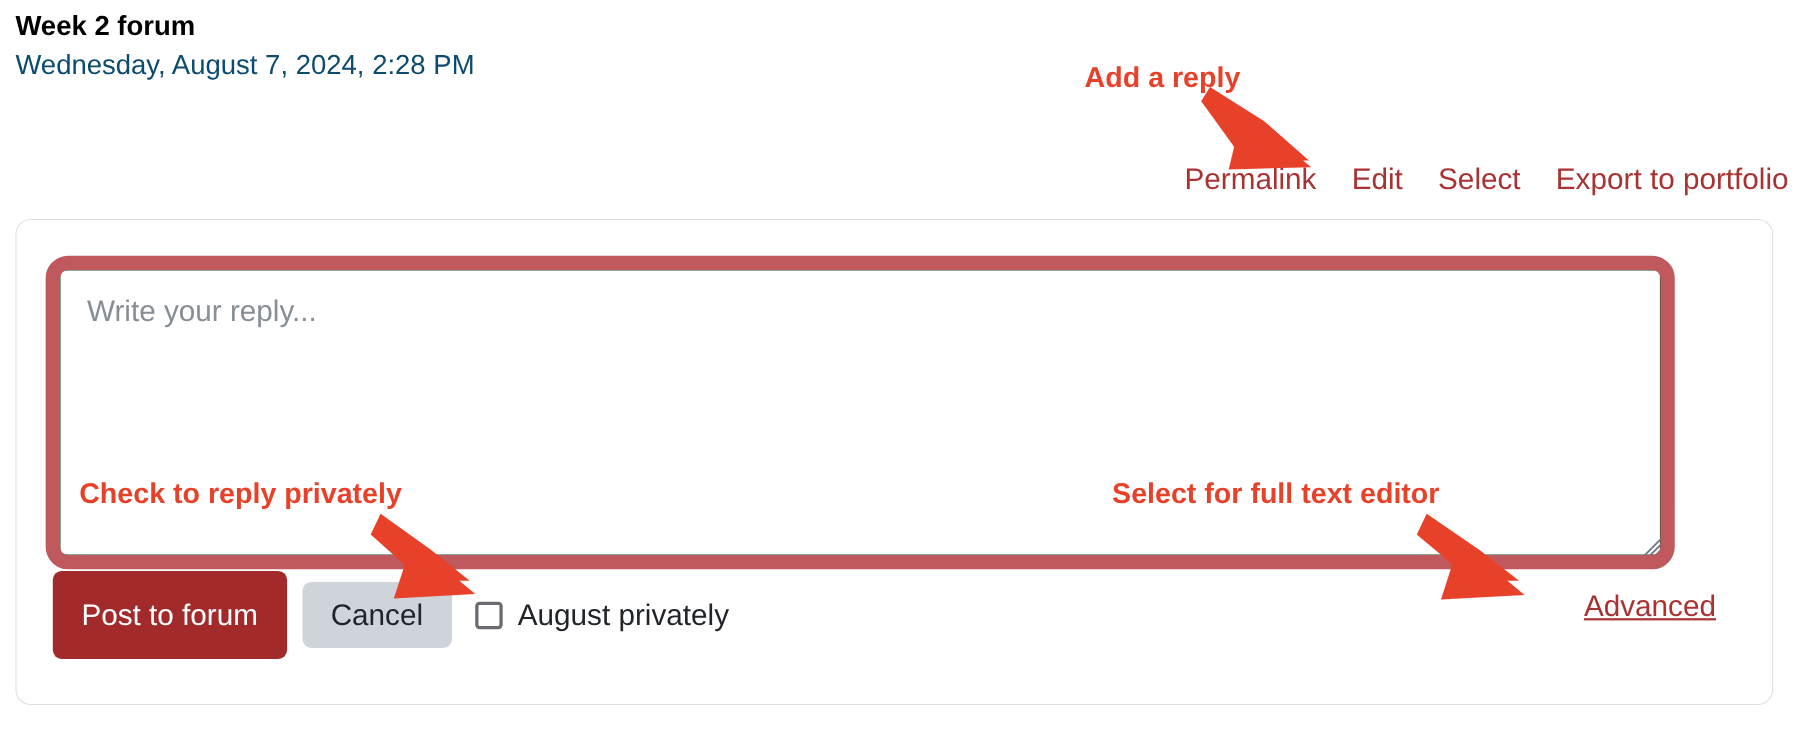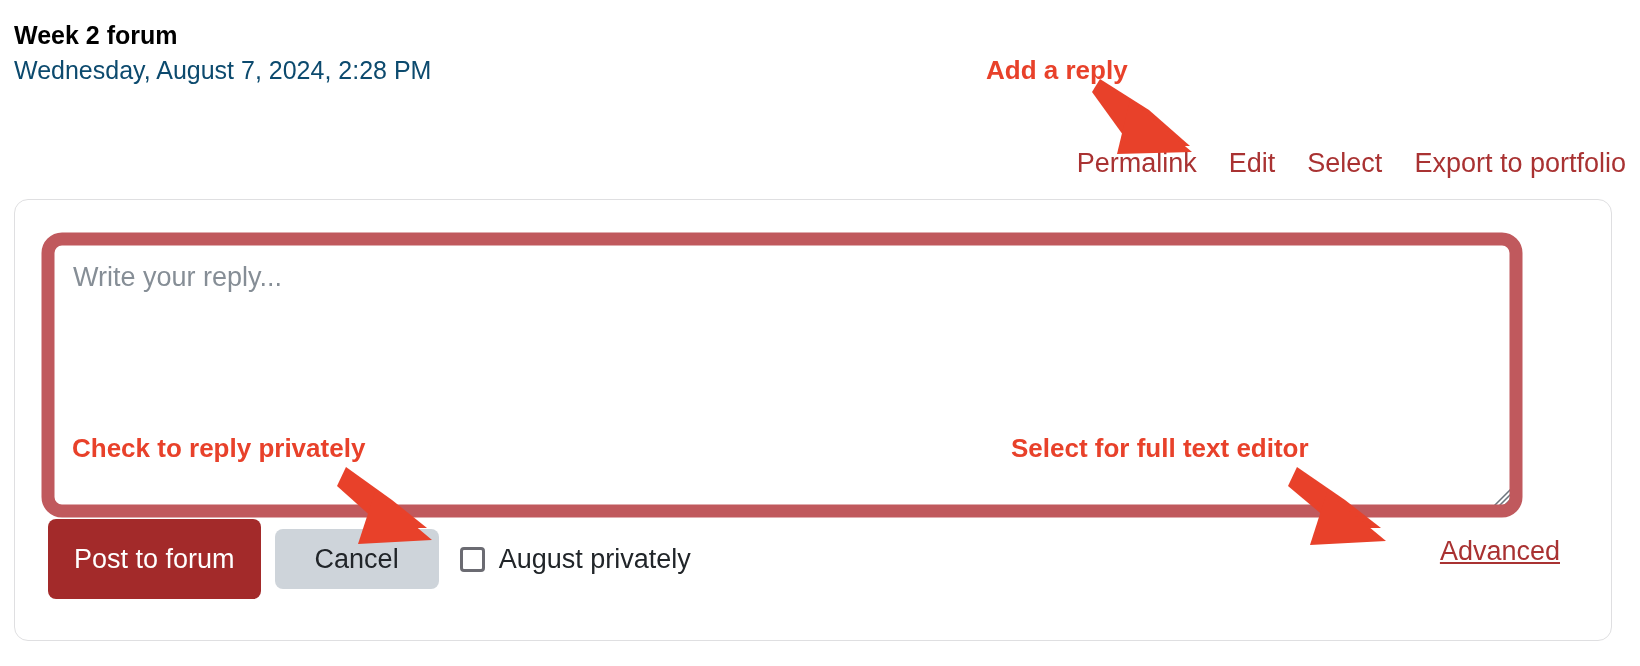--- a/index.html
+++ b/index.html
@@ -13,21 +13,20 @@
     position: relative;
     font-family: "Liberation Sans", sans-serif;
     overflow: hidden;
   }
 
   
   #post-header {
     position: absolute;
     left: 14px;
     top: 8px;
-    margin-top: 11px;
   }
   #post-title {
     font-size: 25px;
     font-weight: bold;
     color: #000000;
     line-height: 1.3;
     white-space: nowrap;
   }
   #post-date {
     font-size: 25px;
@@ -76,21 +75,21 @@
     height: 272px;
     box-sizing: border-box;
     background: #ffffff;
   }
   #reply-textarea {
     position: absolute;
     left: 0; top: 0;
     width: 100%;
     height: 100%;
     box-sizing: border-box;
-    border: 1px solid #14532d;
+    border: 7px solid #14532d;
     border-radius: 4px;
     background: #ffffff;
     font-family: "Liberation Sans", sans-serif;
     font-size: 27px;
     color: #6c757d;
     padding: 22px 24px;
     resize: none;
     outline: none;
   }
   #reply-textarea::placeholder { color: #868e96; opacity: 1; }
@@ -124,21 +123,21 @@
     cursor: pointer;
     line-height: 1.2;
   }
   #cancel-button {
     font-family: "Liberation Sans", sans-serif;
     font-size: 27px;
     color: #212529;
     background: #ced4da;
     border: none;
     border-radius: 8px;
-    padding: 14px 40px;
+    padding: 14px 26px;
     margin-left: 14px;
     cursor: pointer;
     line-height: 1.2;
   }
   #reply-privately-group {
     display: flex;
     align-items: center;
     margin-left: 21px;
   }
   #reply-privately-checkbox {

